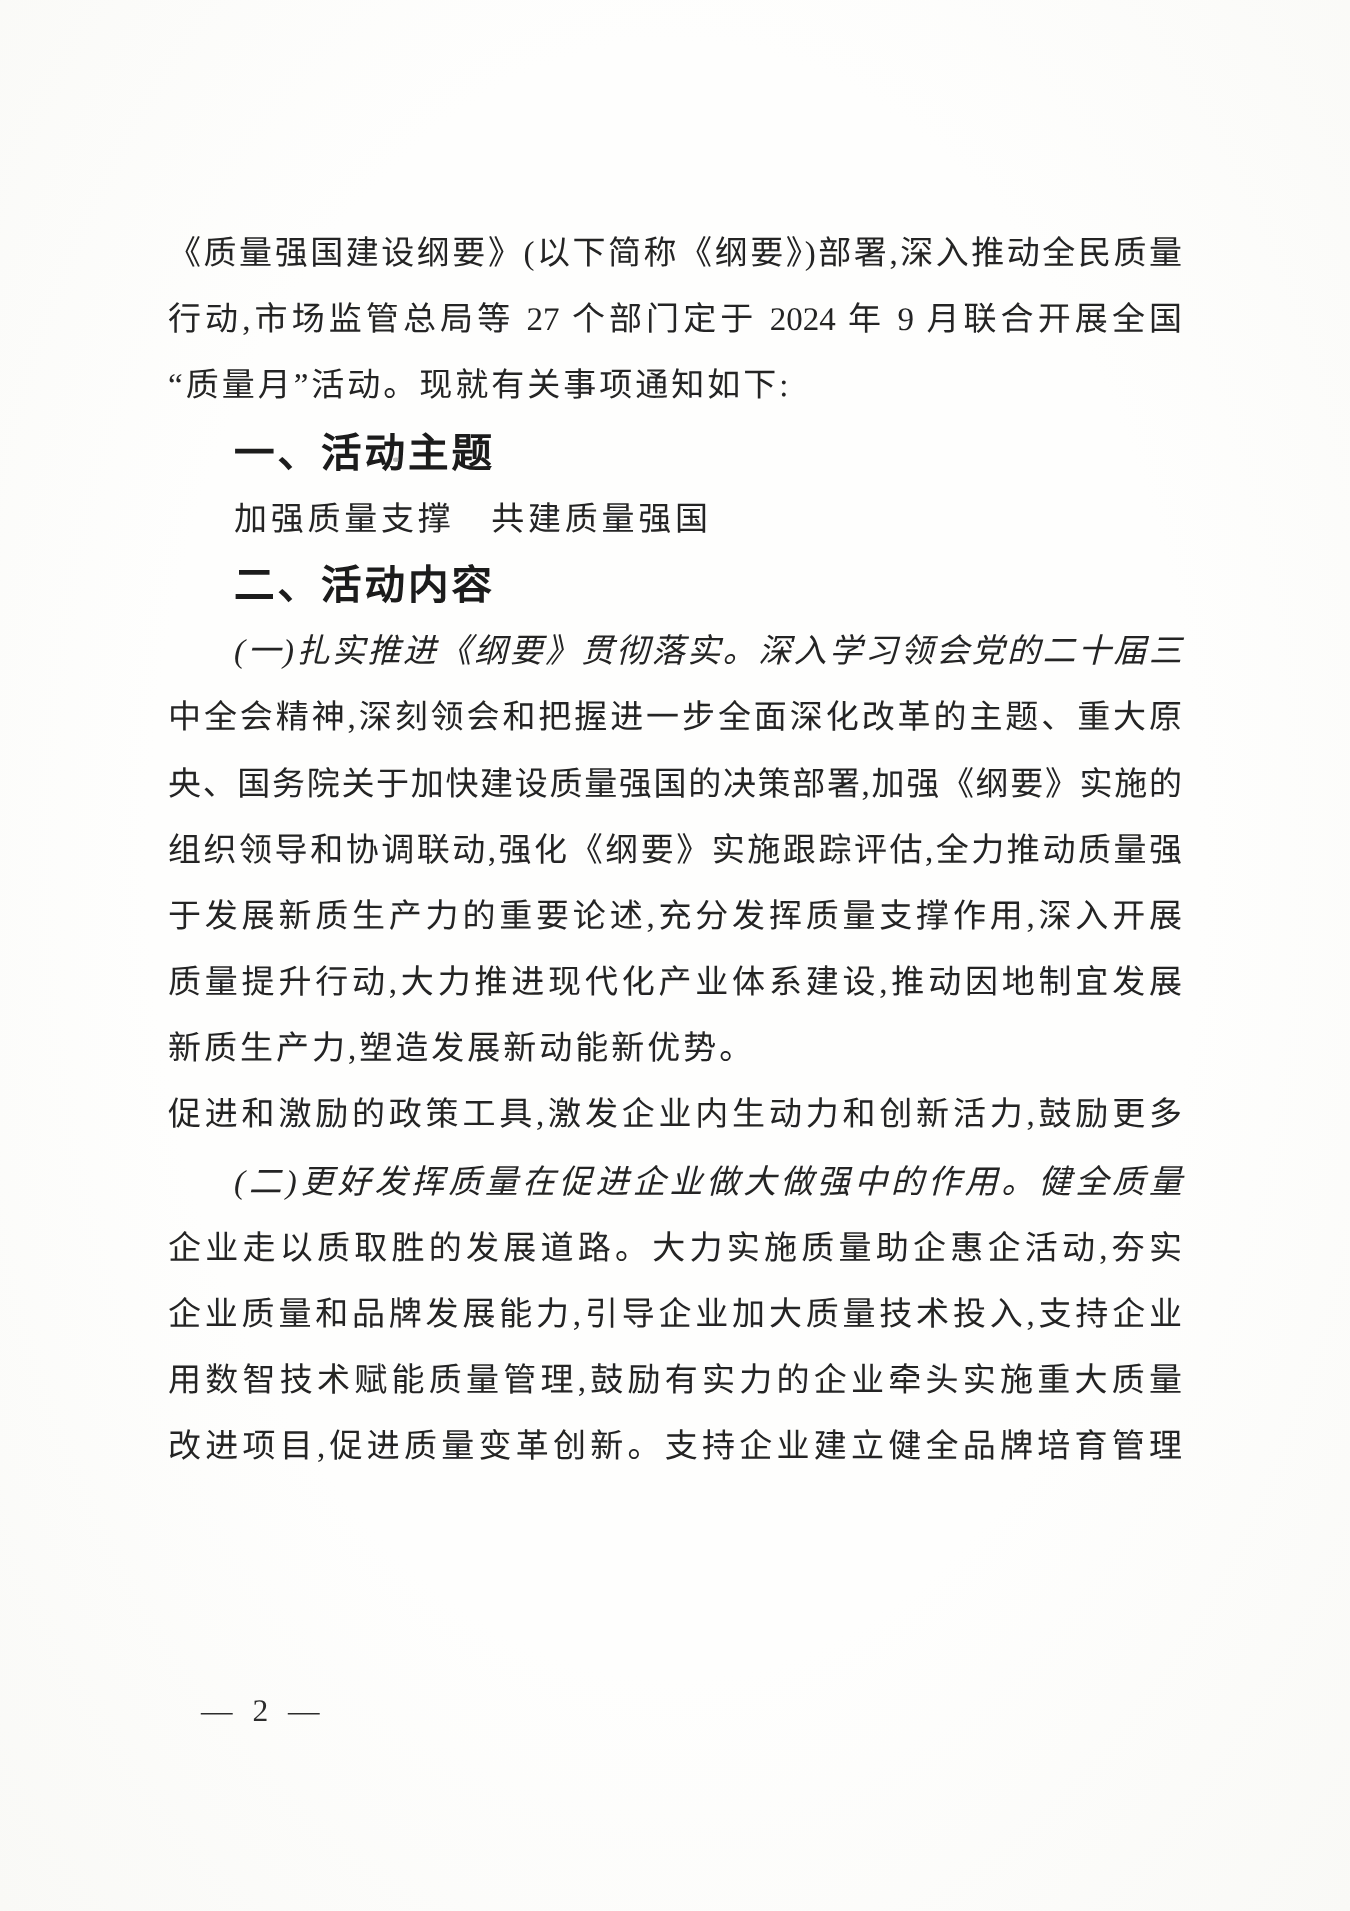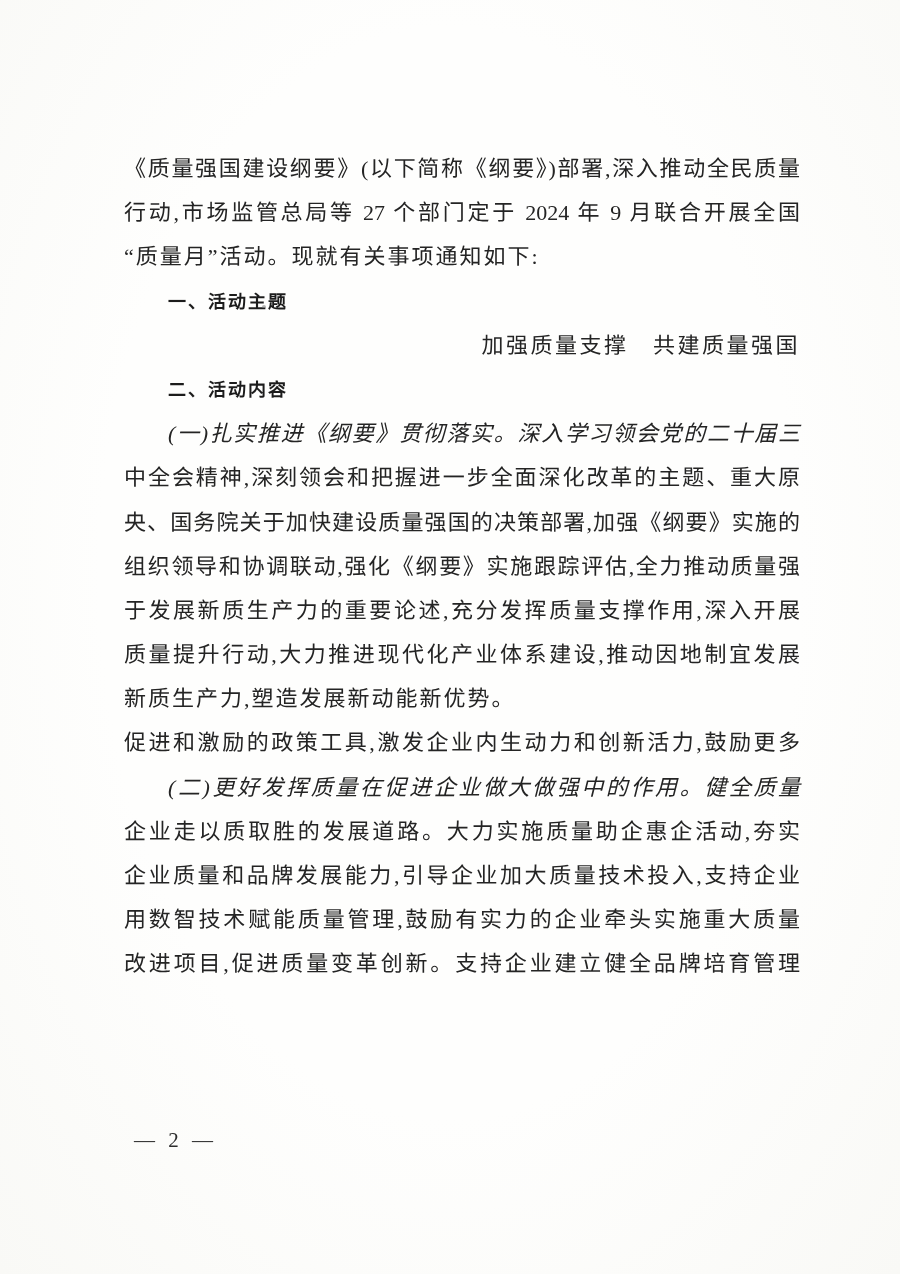--- a/index.html
+++ b/index.html
@@ -19,21 +19,20 @@
     height: 1274px;
     background: radial-gradient(ellipse at 50% 45%, #fefefd 55%, #f9f9f6 100%);
     font-family: "Liberation Serif", "DejaVu Serif", serif;
     color: #242424;
   }
   .text-area {
     position: absolute;
     left: 112px;
     top: 147px;
     width: 676px;
-    margin-left: 12px;
   }
   .line {
     height: 44.2px;
     line-height: 44.2px;
     font-size: 22px;
     white-space: normal;
     overflow: visible;
   }
   .line.body {
     letter-spacing: 2px;
@@ -43,29 +42,28 @@
     text-align: justify;
     text-align-last: justify;
   }
   .line.indent {
     text-indent: 44px;
     font-style: italic;
   }
   .line.heading {
     font-family: "Liberation Sans", "DejaVu Sans", sans-serif;
     font-weight: 700;
-    font-size: 18px;
+    font-size: 27px;
     padding-left: 44px;
     letter-spacing: 2px;
     color: #1c1c1c;
   }
   .line.theme {
     padding-left: 44px;
     letter-spacing: 2.5px;
-    text-align: right;
   }
   .footer {
     position: absolute;
     left: 134px;
     top: 1128px;
     font-size: 21px;
     letter-spacing: 4px;
     color: #2c2c2c;
     font-family: "Liberation Serif", "DejaVu Serif", serif;
   }

